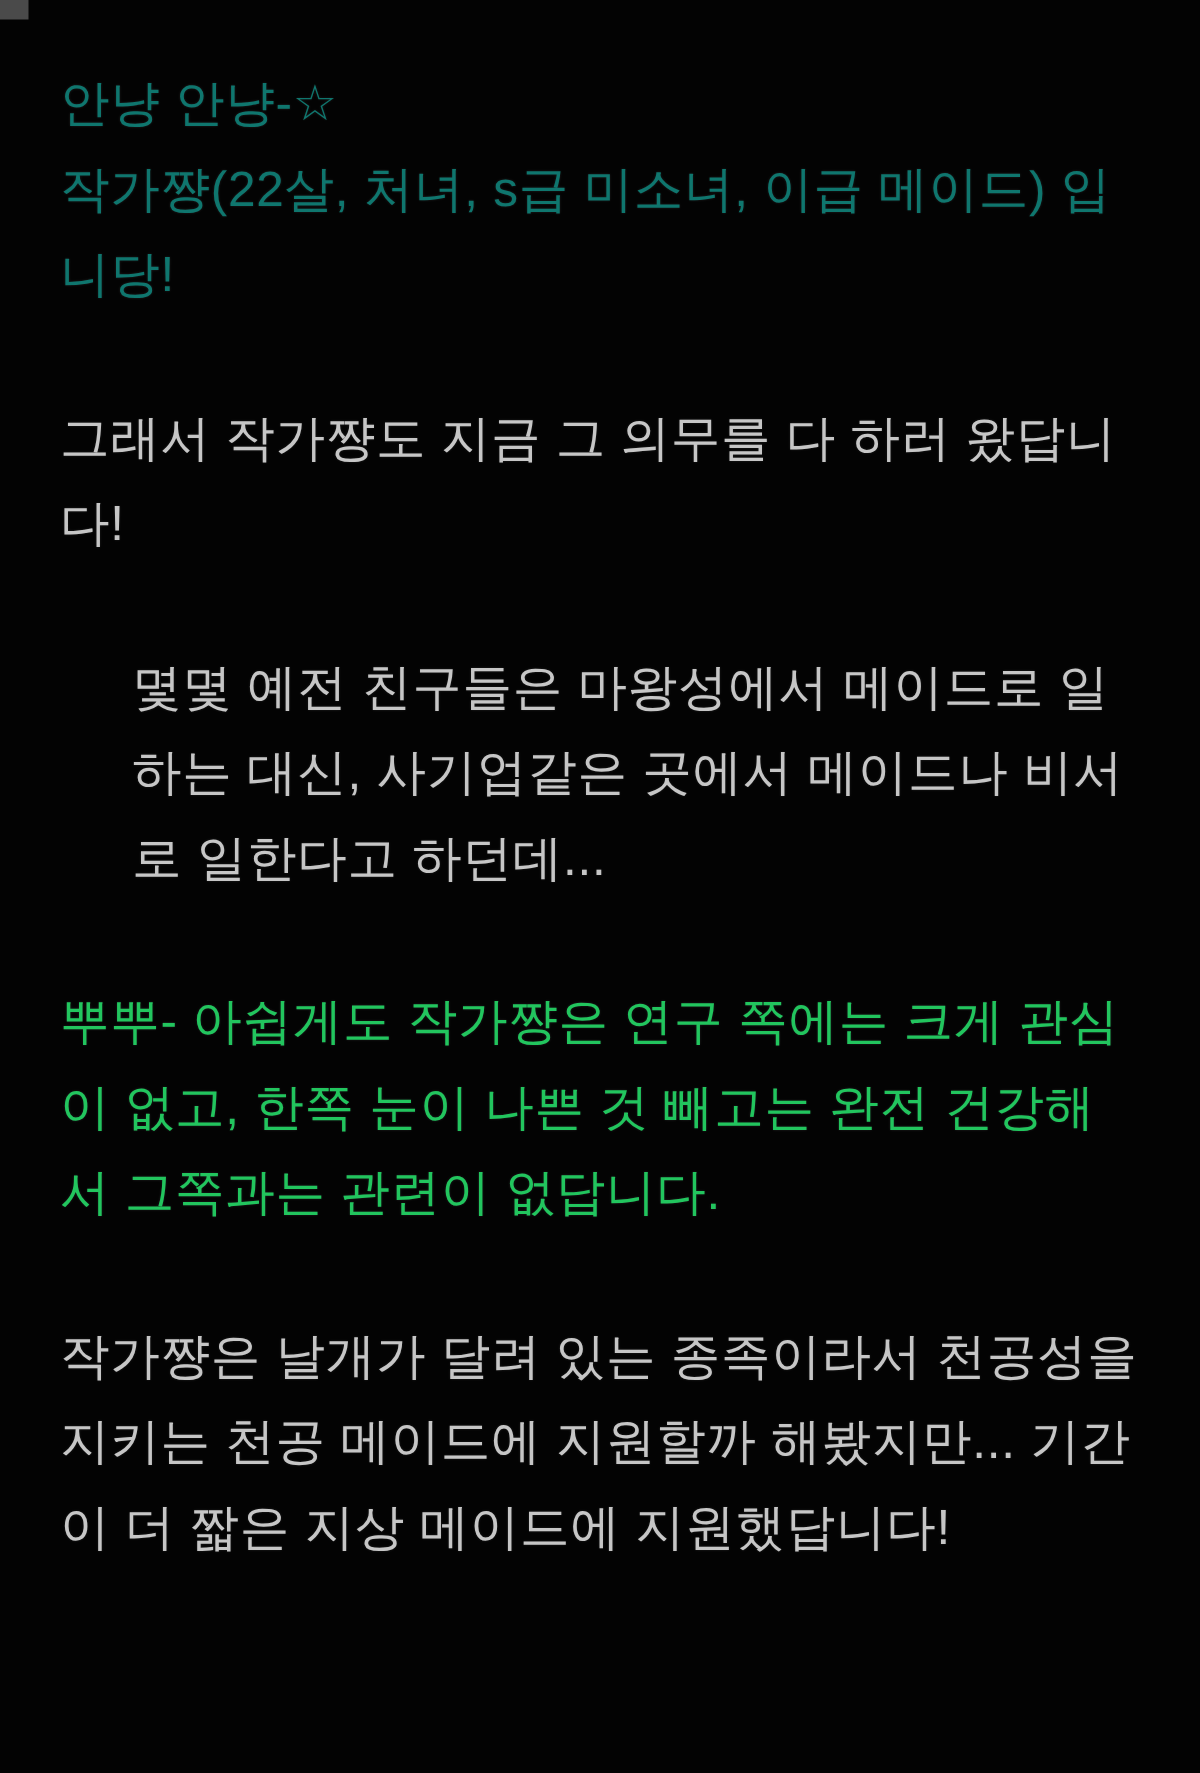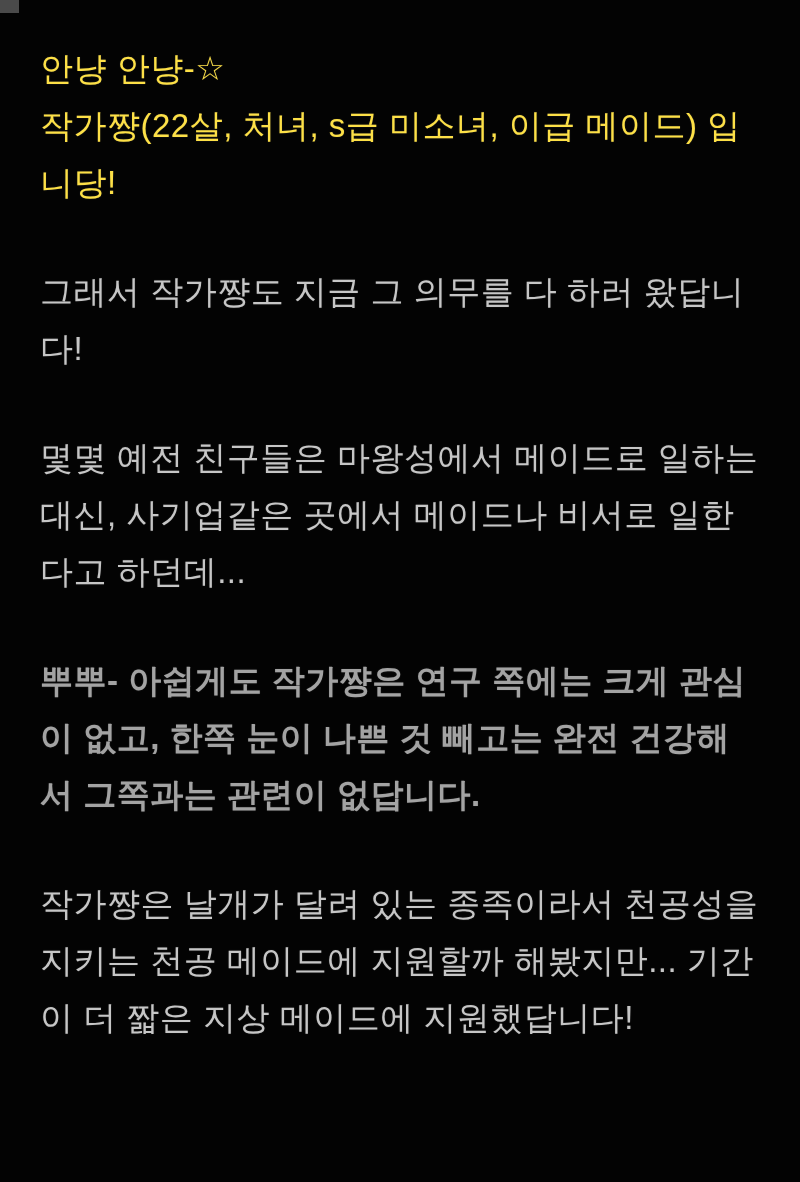--- a/index.html
+++ b/index.html
@@ -40,20 +40,20 @@
     text-shadow: 0 0 2px rgba(255,255,255,0.12); 
   }
   .para:last-child { margin-bottom: 0; }
 </style>
 </head>
 <body>
 
 <div class="screen" style="background: rgb(3, 3, 3);">
   <div class="corner-artifact" style="background: rgb(74, 74, 74);"></div>
   <main class="post-body">
-      <p class="para" style="color: #fde047;">안냥 안냥-☆
+      <p class="para" style="color: #0f766e;">안냥 안냥-☆
 작가쨩(22살, 처녀, s급 미소녀, 이급 메이드) 입니당!</p>
       <p class="para" style="color: rgb(198, 198, 198);">그래서 작가쨩도 지금 그 의무를 다 하러 왔답니다!</p>
-      <p class="para" style="color: rgb(198, 198, 198);">몇몇 예전 친구들은 마왕성에서 메이드로 일하는 대신, 사기업같은 곳에서 메이드나 비서로 일한다고 하던데...</p>
-      <p class="para" style="color: #a3a3a3; font-weight: bold;">뿌뿌- 아쉽게도 작가쨩은 연구 쪽에는 크게 관심이 없고, 한쪽 눈이 나쁜 것 빼고는 완전 건강해서 그쪽과는 관련이 없답니다.</p>
+      <p class="para" style="color: rgb(198, 198, 198); margin-left: 48px;">몇몇 예전 친구들은 마왕성에서 메이드로 일하는 대신, 사기업같은 곳에서 메이드나 비서로 일한다고 하던데...</p>
+      <p class="para" style="color: #22c55e;">뿌뿌- 아쉽게도 작가쨩은 연구 쪽에는 크게 관심이 없고, 한쪽 눈이 나쁜 것 빼고는 완전 건강해서 그쪽과는 관련이 없답니다.</p>
       <p class="para" style="color: rgb(198, 198, 198);">작가쨩은 날개가 달려 있는 종족이라서 천공성을 지키는 천공 메이드에 지원할까 해봤지만... 기간이 더 짧은 지상 메이드에 지원했답니다!</p>
     </main>
 </div>
 
 </body></html>

